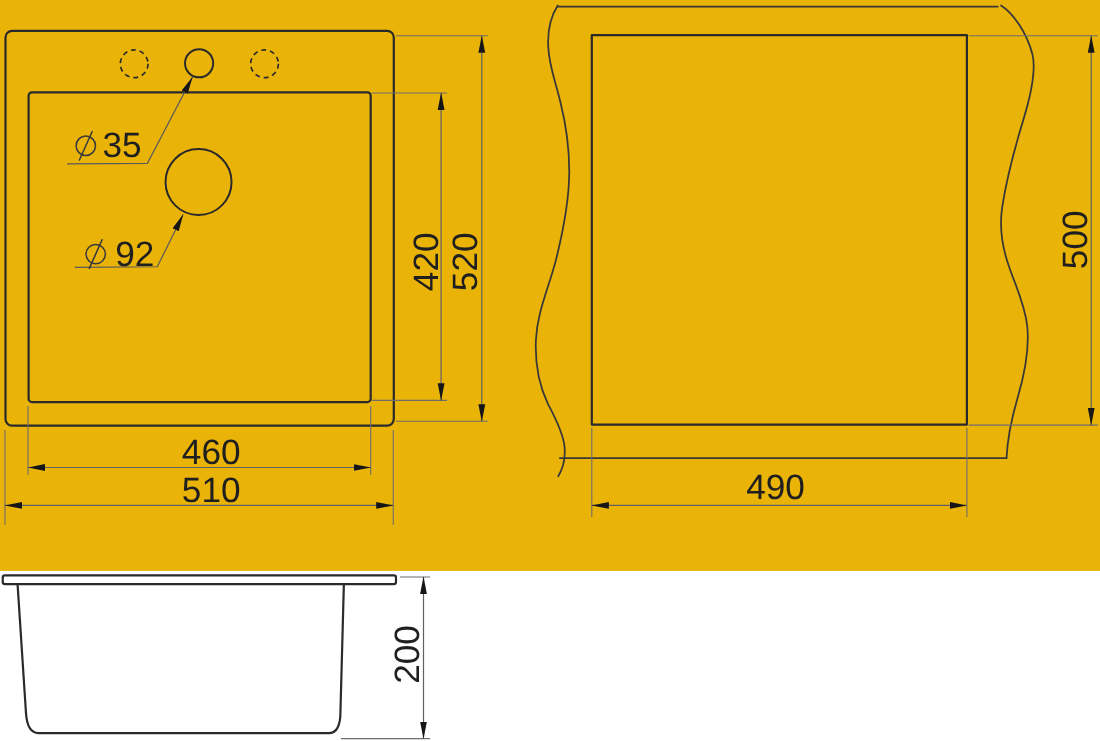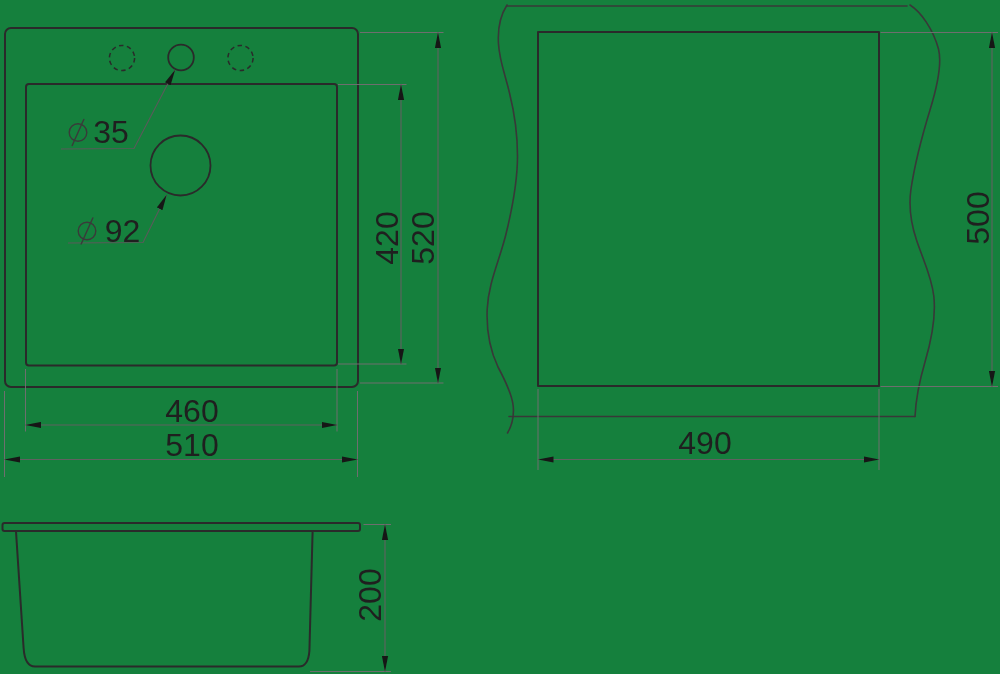--- a/index.html
+++ b/index.html
@@ -7,22 +7,22 @@
     padding: 0;
     background: #ffffff;
     width: 1000px;
     height: 674px;
     overflow: hidden;
     font-family: "Liberation Sans", "DejaVu Sans", sans-serif;
   }
   .stage {
     position: relative;
     width: 1000px;
-    height: 674px;
-    background: #15803d;
+    height: 519px;
+    background: #eab308;
   }
   svg { display: block; }
   .outline {
     fill: none;
     stroke: #2a2a2a;
     stroke-width: 2;
     stroke-linejoin: round;
     stroke-linecap: round;
   }
   .outline-thin {

